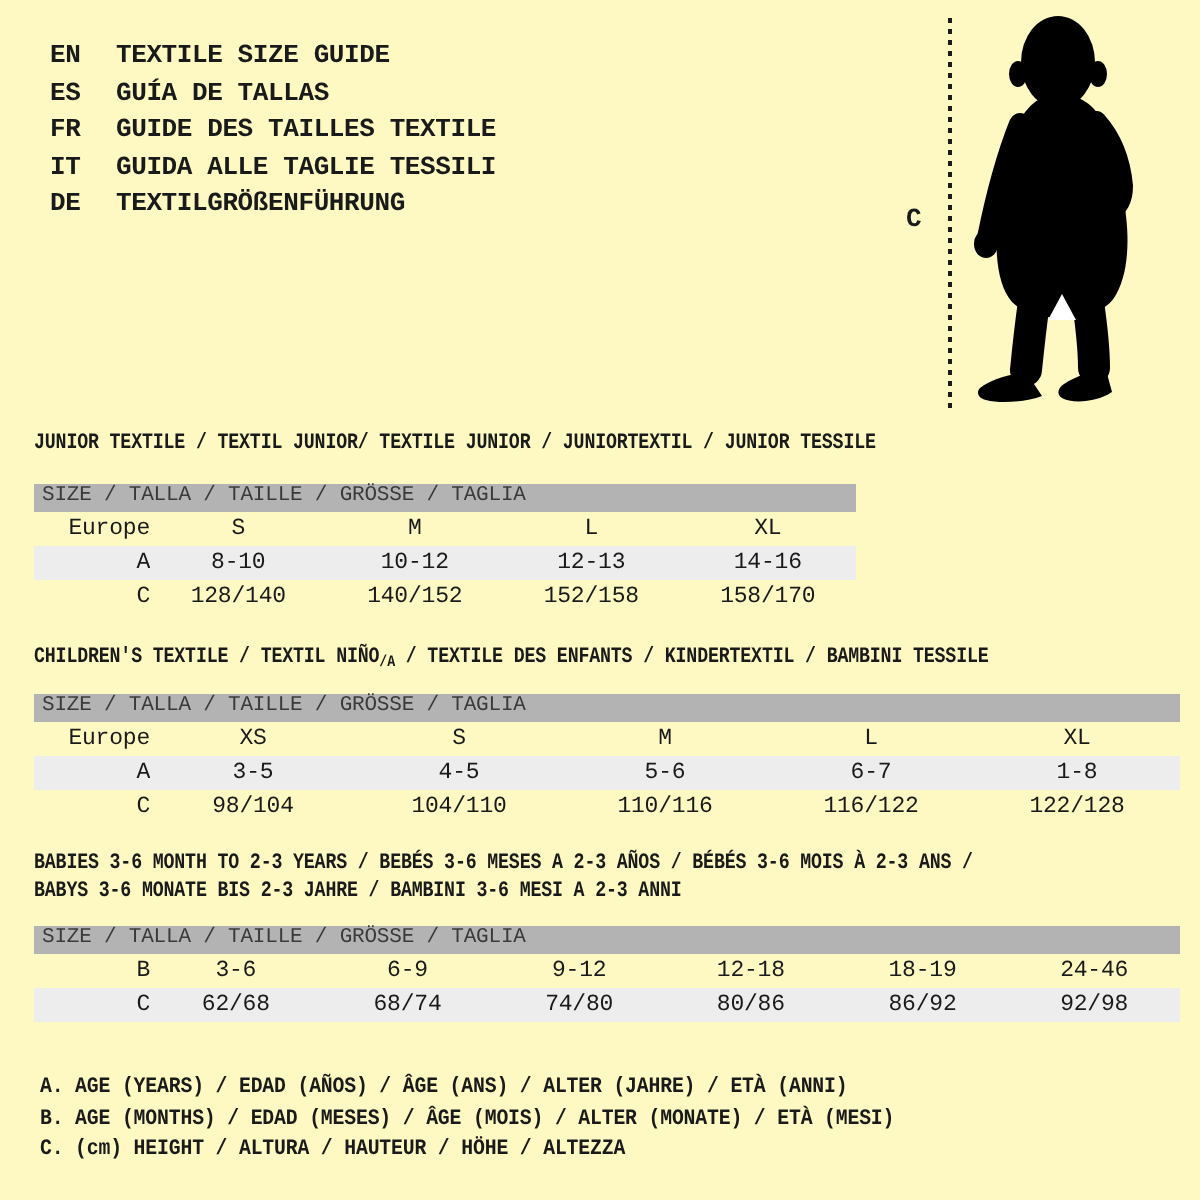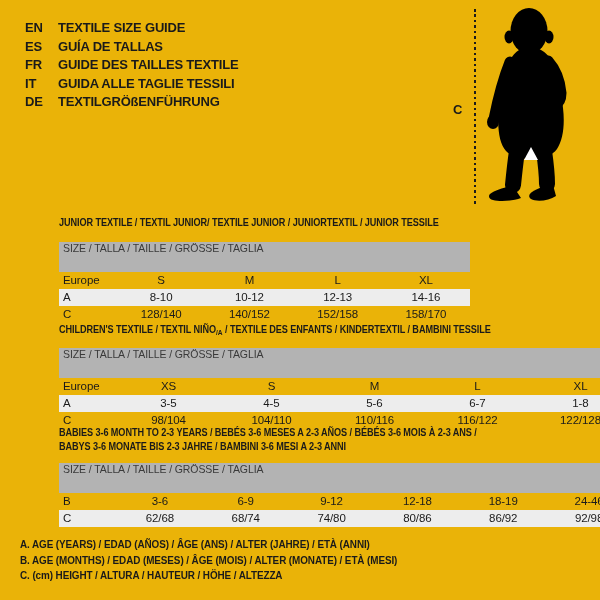--- a/index.html
+++ b/index.html
@@ -1,53 +1,53 @@
 <!DOCTYPE html>
 <html><head>
 <meta charset="utf-8">
 <style>
   html,body{margin:0;padding:0;background:#ffffff;}
   .canvas{
-    position:relative;width:600px;height:600px;background:#eab308;
-    font-family:Liberation Sans, sans-serif;color:#1a1a1a;overflow:hidden;
+    position:relative;width:600px;height:600px;background:#fef9c3;
+    font-family:Liberation Mono, monospace;color:#1a1a1a;overflow:hidden;
   }
   
   .lang-list{position:absolute;left:25px;top:19px;font-weight:bold;font-size:13px;letter-spacing:-0.2px;}
   .lang-row{display:flex;height:18.5px;line-height:18.5px;}
   .lang-code{width:33px;}
   
   .measure-line{
     position:absolute;left:474px;top:9px;width:2px;height:196px;
     background:repeating-linear-gradient(to bottom,#1c1c1c 0 2.5px,transparent 2.5px 5.5px);
   }
   .measure-label{position:absolute;left:453px;top:102px;font-weight:bold;font-size:13px;}
   .baby{position:absolute;left:486px;top:5px;}
   
-  .tbl{position:absolute;left:17px;margin-left:42px;}
+  .tbl{position:absolute;left:17px;}
   .t1{top:216px;width:411px;}
   .t2{top:323px;width:573px;}
   .t3{top:426px;width:573px;}
   .tbl-title{
     font-weight:bold;font-size:11px;line-height:13px;white-space:nowrap;
     transform:scaleX(0.83);transform-origin:0 0;letter-spacing:-0.1px;
   }
   .t1 .tbl-title{margin-bottom:13px;}
   .t2 .tbl-title{margin-bottom:11px;}
   .t3 .tbl-title{line-height:13.5px;margin-bottom:10px;}
   .sub{font-size:8px;position:relative;top:2px;}
   .tbl-header{
-    height:30px;line-height:13.5px;background:#b3b3b3;color:#3a3a3a;
+    height:14px;line-height:13.5px;background:#b3b3b3;color:#3a3a3a;
     font-size:10.5px;padding-left:4px;letter-spacing:-0.1px;box-sizing:border-box;
   }
   .row{display:grid;height:17px;line-height:17px;font-size:11.5px;letter-spacing:-0.1px;}
   .cols4{grid-template-columns:58px repeat(4,1fr);}
   .cols5{grid-template-columns:58px repeat(5,1fr);}
   .cols6{grid-template-columns:58px repeat(6,1fr);}
   .cell{text-align:center;overflow:hidden;}
-  .cell.label{text-align:left;padding-left:4px;}
+  .cell.label{text-align:right;padding-left:4px;}
   .row.alt{background:#ededed;}
   
   .legend{position:absolute;left:20px;top:537px;font-weight:bold;font-size:11px;line-height:15.6px;letter-spacing:-0.1px;transform:scaleX(0.9);transform-origin:0 0;white-space:nowrap;}
 </style>
 </head>
 <body>
 
 <div class="canvas">
 
   <div class="lang-list">

